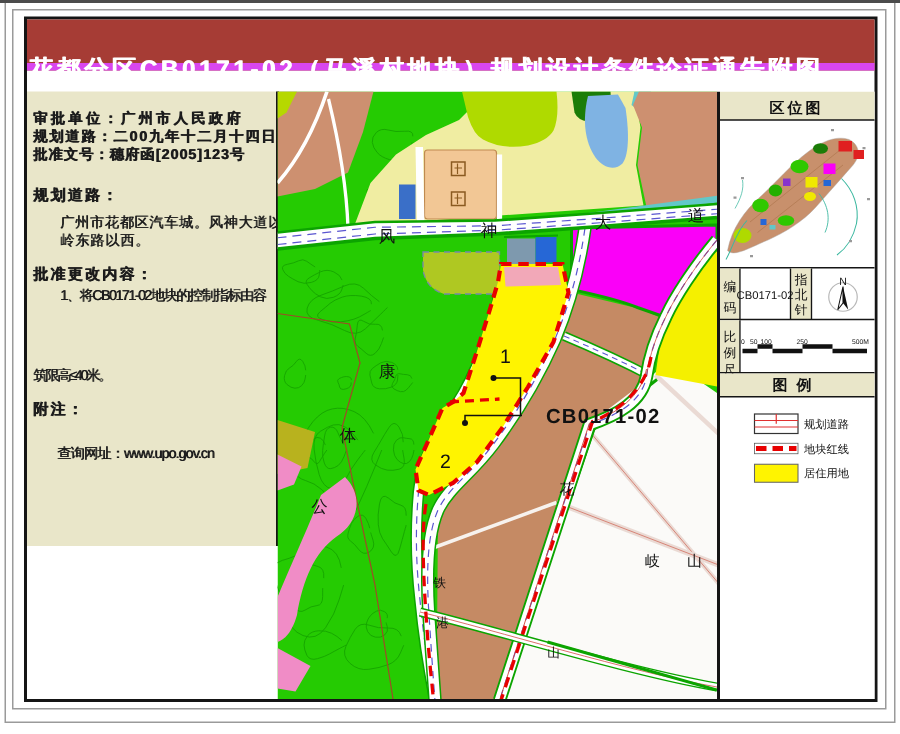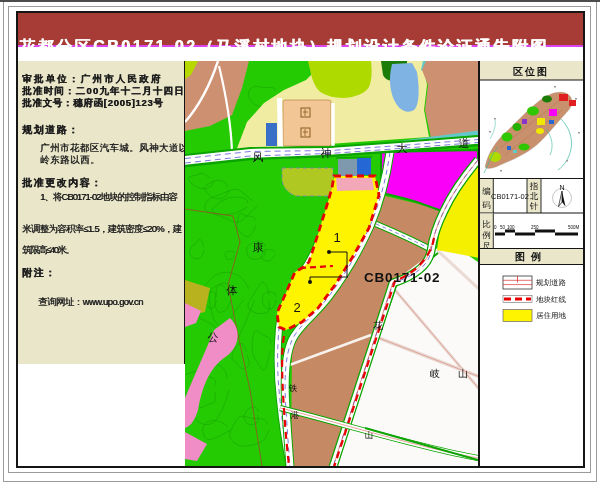--- a/index.html
+++ b/index.html
@@ -2,43 +2,42 @@
 <html><head><meta charset="utf-8">
 <style>
 html,body{margin:0;padding:0;width:600px;height:489px;background:#fff;overflow:hidden}
 *{box-sizing:border-box}
 body{font-family:"Liberation Sans",sans-serif;color:#1c1c1c}
 .abs{position:absolute}
 #topedge{left:0;top:0;width:600px;height:2px;background:#4c4c4c}
 #frame1{left:3px;top:1px;width:594px;height:481px;border:1px solid #9a9a9a}
 #frame2{left:8px;top:6px;width:583px;height:467px;border:1px solid #9a9a9a}
 #box{left:16px;top:11px;width:569px;height:457px;border:2px solid #151515;background:#fff}
-#title{left:0;top:0;width:565px;height:34px;background:#A63C35;border-bottom:2px solid #d946ef;color:#fff;font-weight:bold;font-size:16px;letter-spacing:2.5px;line-height:68px;padding-left:1px;white-space:nowrap;text-shadow:0.6px 0 0 #fff}
+#title{left:0;top:0;width:565px;height:34px;background:#A63C35;border-bottom:5px solid #d946ef;color:#fff;font-weight:bold;font-size:16px;letter-spacing:2.5px;line-height:68px;padding-left:1px;white-space:nowrap;text-shadow:0.6px 0 0 #fff}
 #lpanel{left:0;top:48px;width:167.5px;height:303px;background:#E9E6C9;border-right:2px solid #151515;font-size:9.5px;text-shadow:0.5px 0 0 #1c1c1c}
 #lpanel .b{font-weight:bold}
 #lpanel div{position:absolute;white-space:nowrap}
 #map{left:167px;top:48px;width:293px;height:405px}
 #rpanel{left:460px;top:48px;width:107px;height:405px}
 </style></head>
 <body>
 <div class="abs" id="frame1"></div>
 <div class="abs" id="frame2"></div>
 <div class="abs" id="topedge"></div>
 <div class="abs" id="box">
 <div class="abs" id="title">花都分区CB0171-02（马溪村地块）规划设计条件论证通告附图</div>
 <div class="abs" id="lpanel">
   <div class="b" style="left:4px;top:11.5px;letter-spacing:2.2px">审批单位：广州市人民政府</div>
-  <div class="b" style="left:4px;top:24px;letter-spacing:1.2px">批准时间：二00九年十二月十四日</div>
+  <div class="b" style="left:4px;top:24px;letter-spacing:1.2px">规划道路：二00九年十二月十四日</div>
   <div class="b" style="left:4px;top:36px;letter-spacing:0.7px">批准文号：穗府函[2005]123号</div>
   <div class="b" style="left:4px;top:61.5px;font-size:10px;letter-spacing:1.5px">规划道路：</div>
   <div style="left:22px;top:80.5px;letter-spacing:0.4px">广州市花都区汽车城。风神大道以南，</div>
   <div style="left:22px;top:92.5px;letter-spacing:0.5px">岭东路以西。</div>
   <div class="b" style="left:4px;top:114.5px;font-size:10px;letter-spacing:1.5px">批准更改内容：</div>
   <div style="left:22px;top:129.5px;letter-spacing:-1px">1、将CB0171-02地块的控制指标由容</div>
-  <div style="left:4px;top:161.5px;letter-spacing:-0.75px">米调整为容积率≤1.5，建筑密度≤20%，建</div>
   <div style="left:4px;top:183px;letter-spacing:-1.5px">筑限高≤40米。</div>
   <div class="b" style="left:4px;top:205px;font-size:10px;letter-spacing:1.5px">附注：</div>
   <div style="left:20px;top:234.5px;letter-spacing:-0.6px">查询网址：www.upo.gov.cn</div>
 </div>
 <svg class="abs" id="map" viewBox="185 61 293 405" width="293" height="405" font-family="Liberation Sans,sans-serif">
 <rect x="185" y="61" width="293" height="405" fill="#25CB02"></rect>
 <path d="M258.3,205.0 Q258.3,205.0 253.8,209.4 Q249.4,213.7 243.6,219.2 Q237.8,224.6 229.6,220.3 Q221.5,215.9 212.3,213.6 Q203.1,211.3 204.8,205.4 Q206.5,199.4 214.1,196.8 Q221.6,194.2 229.4,190.7 Q237.2,187.2 242.4,192.2 Q247.5,197.2 252.9,201.1" fill="none" stroke="#15A400" stroke-width="0.6"></path>
 <path d="M247.2,207.0 Q247.2,207.0 243.4,209.2 Q239.6,211.5 235.9,212.8 Q232.2,214.0 226.9,214.6 Q221.5,215.2 215.3,213.2 Q209.2,211.2 213.4,207.8 Q217.5,204.5 220.1,202.2 Q222.7,200.0 228.1,198.1 Q233.4,196.3 240.8,197.4 Q248.1,198.6 247.6,202.8" fill="none" stroke="#15A400" stroke-width="0.6"></path>
 <path d="M254.5,300.0 Q254.5,300.0 249.7,311.9 Q244.9,323.9 238.2,338.2 Q231.5,352.5 223.5,338.1 Q215.4,323.6 203.8,320.4 Q192.1,317.1 197.3,302.7 Q202.6,288.3 208.5,281.2 Q214.5,274.0 221.5,272.6 Q228.6,271.1 236.1,274.4 Q243.6,277.7 249.0,288.9" fill="none" stroke="#15A400" stroke-width="0.6"></path>
 <path d="M243.5,300.0 Q243.5,300.0 238.5,306.5 Q233.5,313.0 230.2,320.0 Q226.9,327.1 221.1,325.9 Q215.2,324.7 212.8,316.4 Q210.3,308.1 209.4,299.5 Q208.5,290.8 213.5,287.6 Q218.4,284.4 222.2,283.3 Q225.9,282.3 229.8,284.5 Q233.7,286.7 238.6,293.4" fill="none" stroke="#15A400" stroke-width="0.6"></path>

